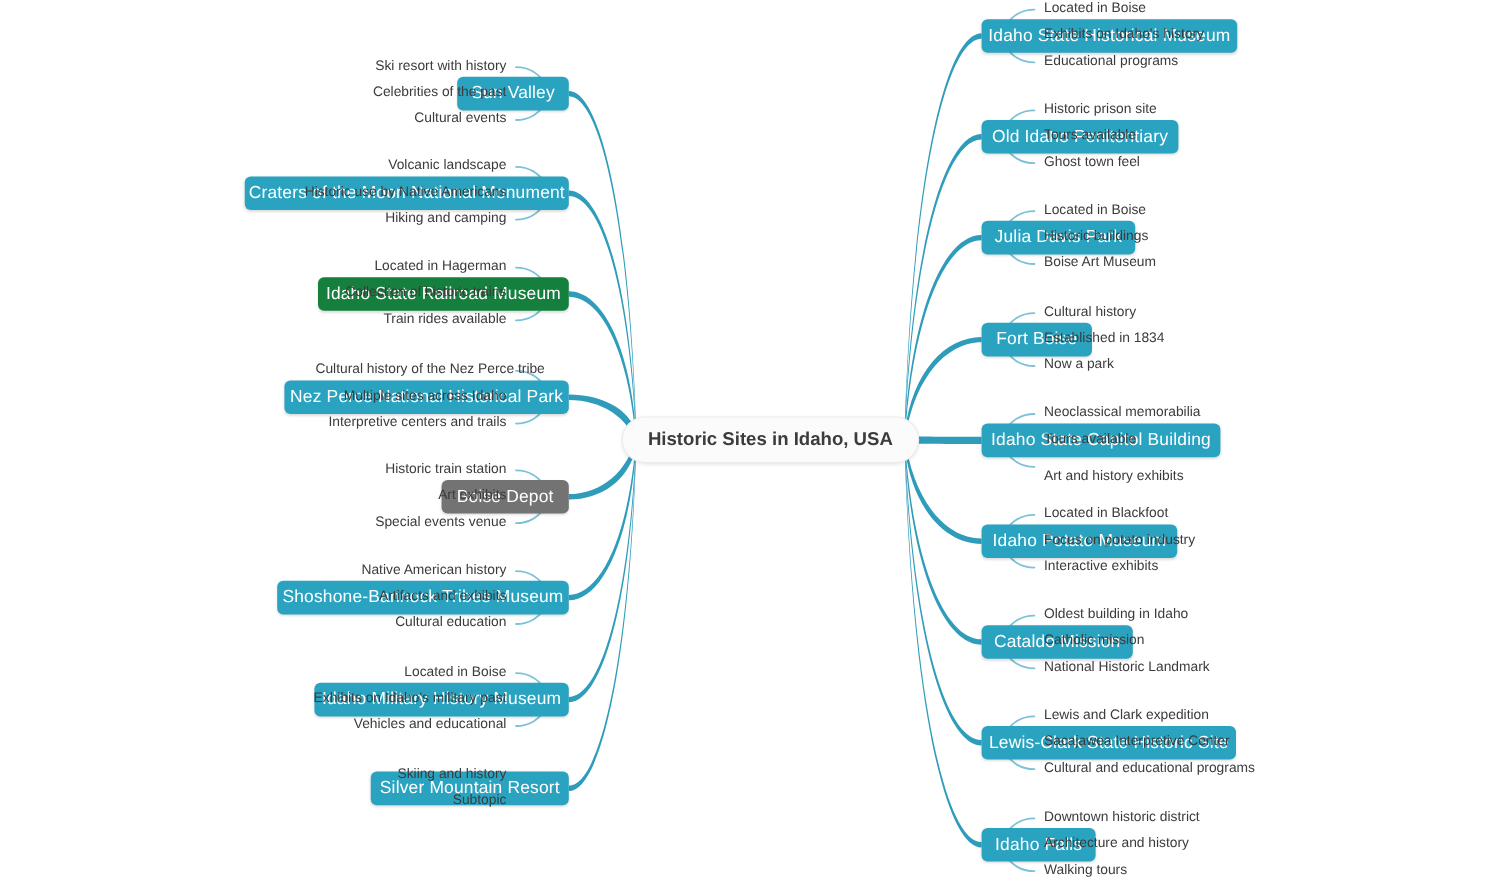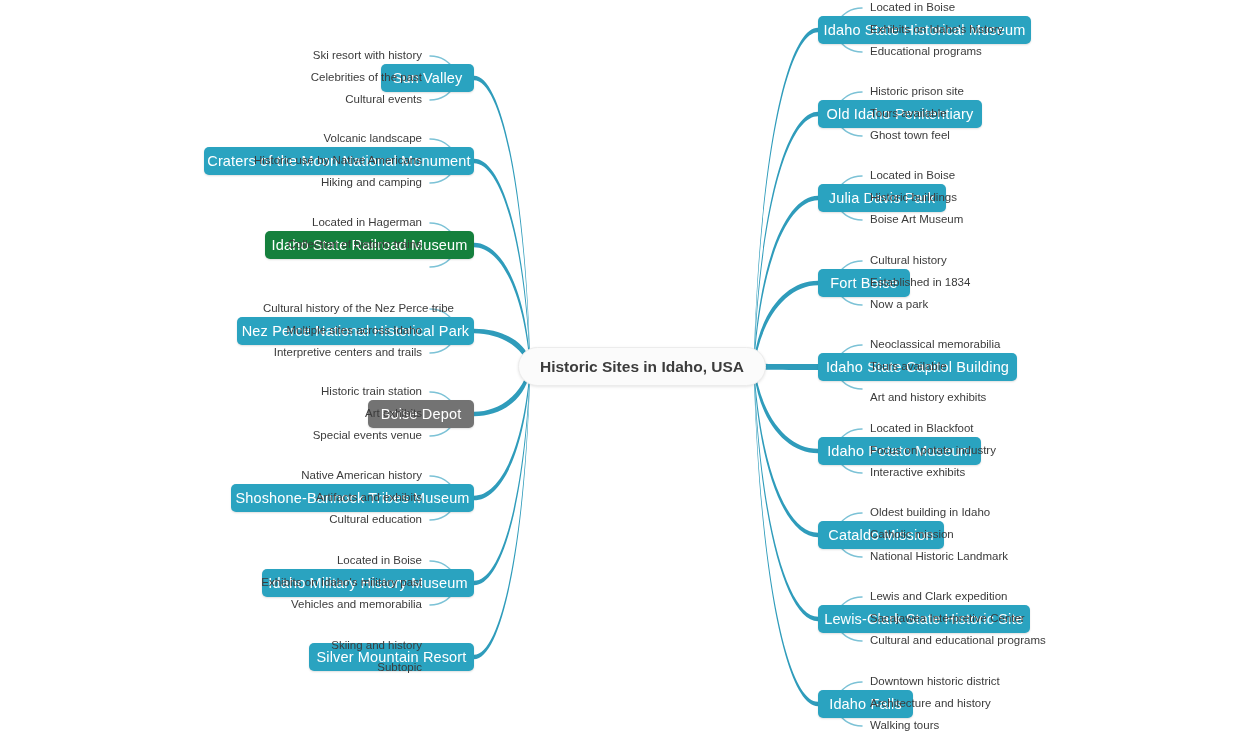--- a/index.html
+++ b/index.html
@@ -160,20 +160,21 @@
         <span>Craters of the Moon National Monument</span>
       </div>
       <div class="leaf-label align-right" style="top: 132px; left: 0px; width: 422px; color: rgb(59, 59, 59);">Volcanic landscape</div>
       <div class="leaf-label align-right" style="top: 154px; left: 0px; width: 422px; color: rgb(59, 59, 59);">Historic use by Native Americans</div>
       <div class="leaf-label align-right" style="top: 176px; left: 0px; width: 422px; color: rgb(59, 59, 59);">Hiking and camping</div>
       <div class="branch-node" style="left: 265px; top: 231px; width: 209px; background: #15803d; color: rgb(255, 255, 255);">
         <span>Idaho State Railroad Museum</span>
       </div>
       <div class="leaf-label align-right" style="top: 216px; left: 0px; width: 422px; color: rgb(59, 59, 59);">Located in Hagerman</div>
       <div class="leaf-label align-right" style="top: 238px; left: 0px; width: 422px; color: rgb(59, 59, 59);">Collection of historic trains</div>
+      <div class="leaf-label align-right" style="top: 260px; left: 0px; width: 422px; color: rgb(59, 59, 59);">Train rides available</div>
       <div class="branch-node" style="left: 237px; top: 317px; width: 237px; background: rgb(42, 163, 192); color: rgb(255, 255, 255);">
         <span>Nez Perce National Historical Park</span>
       </div>
       <div class="leaf-label align-right" style="top: 302px; left: 0px; width: 422px; color: rgb(59, 59, 59); padding-left: 32px;">Cultural history of the Nez Perce tribe</div>
       <div class="leaf-label align-right" style="top: 324px; left: 0px; width: 422px; color: rgb(59, 59, 59);">Multiple sites across Idaho</div>
       <div class="leaf-label align-right" style="top: 346px; left: 0px; width: 422px; color: rgb(59, 59, 59);">Interpretive centers and trails</div>
       <div class="branch-node" style="left: 368px; top: 400px; width: 106px; background: #737373; color: rgb(255, 255, 255);">
         <span>Boise Depot</span>
       </div>
       <div class="leaf-label align-right" style="top: 385px; left: 0px; width: 422px; color: rgb(59, 59, 59);">Historic train station</div>
@@ -183,21 +184,21 @@
         <span>Shoshone-Bannock Tribes Museum</span>
       </div>
       <div class="leaf-label align-right" style="top: 469px; left: 0px; width: 422px; color: rgb(59, 59, 59);">Native American history</div>
       <div class="leaf-label align-right" style="top: 491px; left: 0px; width: 422px; color: rgb(59, 59, 59);">Artifacts and exhibits</div>
       <div class="leaf-label align-right" style="top: 513px; left: 0px; width: 422px; color: rgb(59, 59, 59);">Cultural education</div>
       <div class="branch-node" style="left: 262px; top: 569px; width: 212px; background: rgb(42, 163, 192); color: rgb(255, 255, 255);">
         <span>Idaho Military History Museum</span>
       </div>
       <div class="leaf-label align-right" style="top: 554px; left: 0px; width: 422px; color: rgb(59, 59, 59);">Located in Boise</div>
       <div class="leaf-label align-right" style="top: 576px; left: 0px; width: 422px; color: rgb(59, 59, 59);">Exhibits on Idaho's military past</div>
-      <div class="leaf-label align-right" style="top: 598px; left: 0px; width: 422px; color: rgb(59, 59, 59);">Vehicles and memorabilia</div>
+      <div class="leaf-label align-right" style="top: 598px; left: 0px; width: 422px; color: rgb(59, 59, 59);">Vehicles and educational</div>
       <div class="branch-node" style="left: 309px; top: 643px; width: 165px; background: rgb(42, 163, 192); color: rgb(255, 255, 255);">
         <span>Silver Mountain Resort</span>
       </div>
       <div class="leaf-label align-right" style="top: 639px; left: 0px; width: 422px; color: rgb(59, 59, 59);">Skiing and history</div>
       <div class="leaf-label align-right" style="top: 661px; left: 0px; width: 422px; color: rgb(59, 59, 59);">Subtopic</div>
       <div class="branch-node" style="left: 818px; top: 16px; width: 213px; background: rgb(42, 163, 192); color: rgb(255, 255, 255);">
         <span>Idaho State Historical Museum</span>
       </div>
       <div class="leaf-label align-left" style="top: 1px; left: 870px; color: rgb(59, 59, 59);">Located in Boise</div>
       <div class="leaf-label align-left" style="top: 23px; left: 870px; color: rgb(59, 59, 59);">Exhibits on Idaho's history</div>

